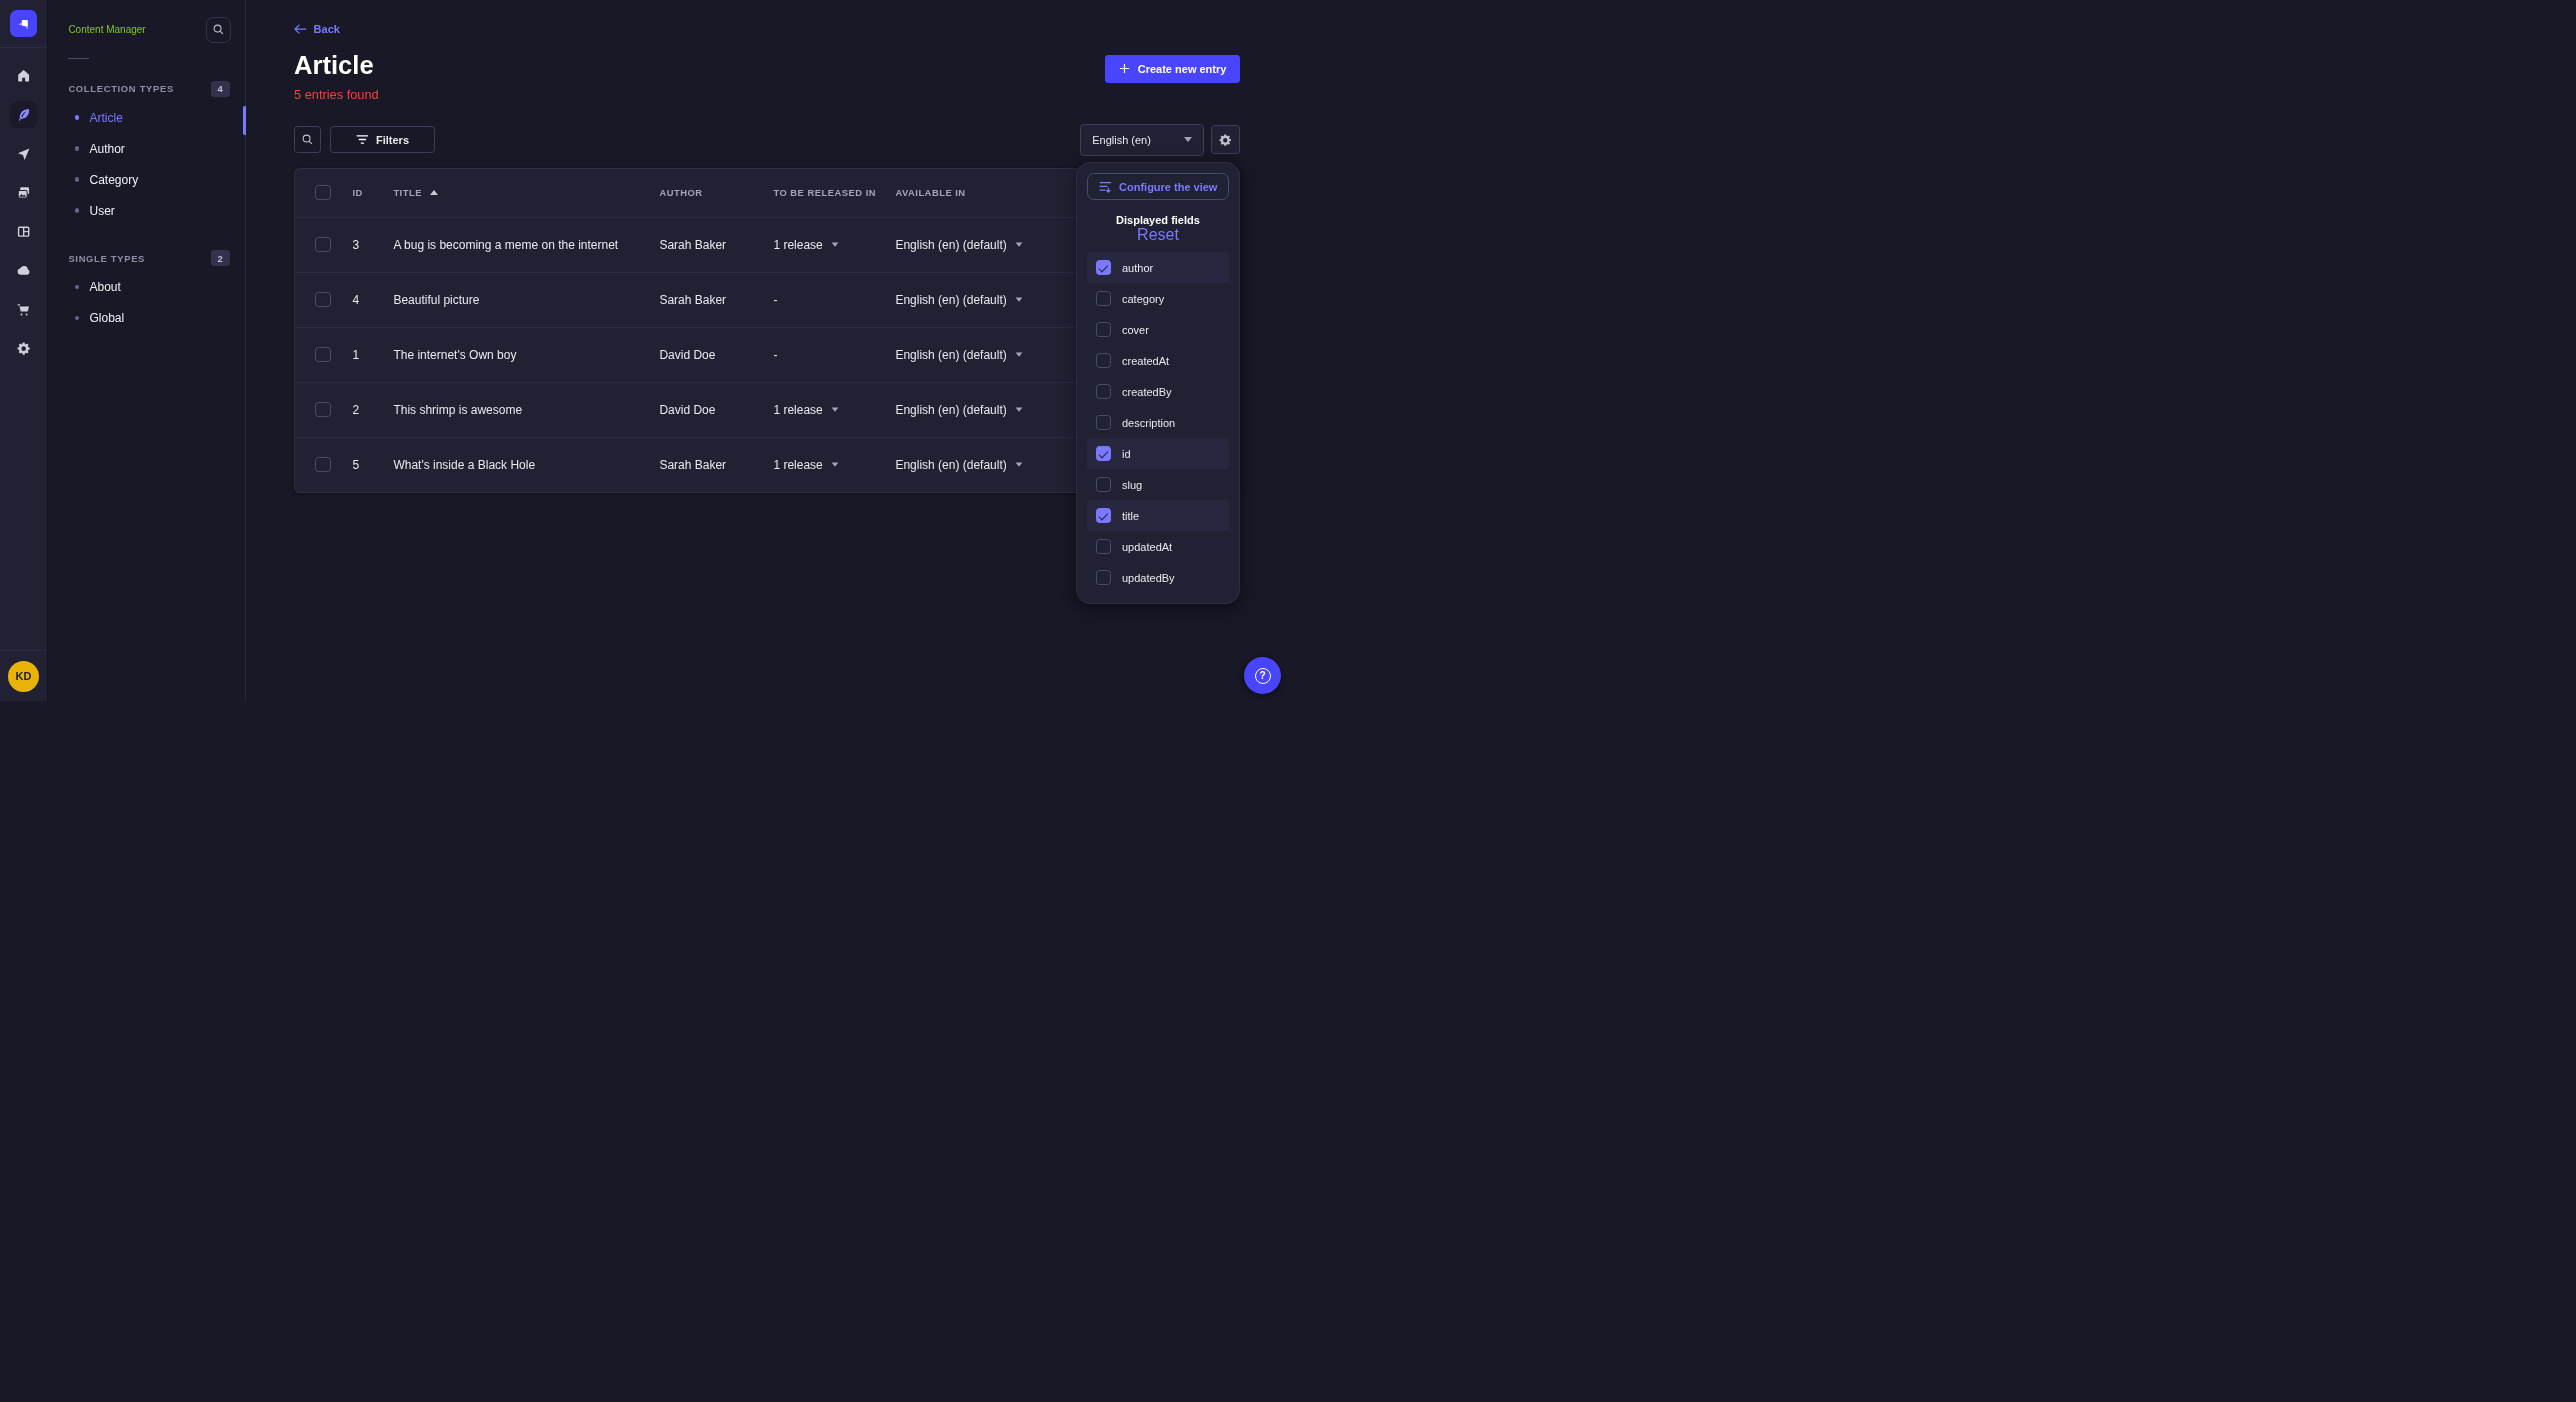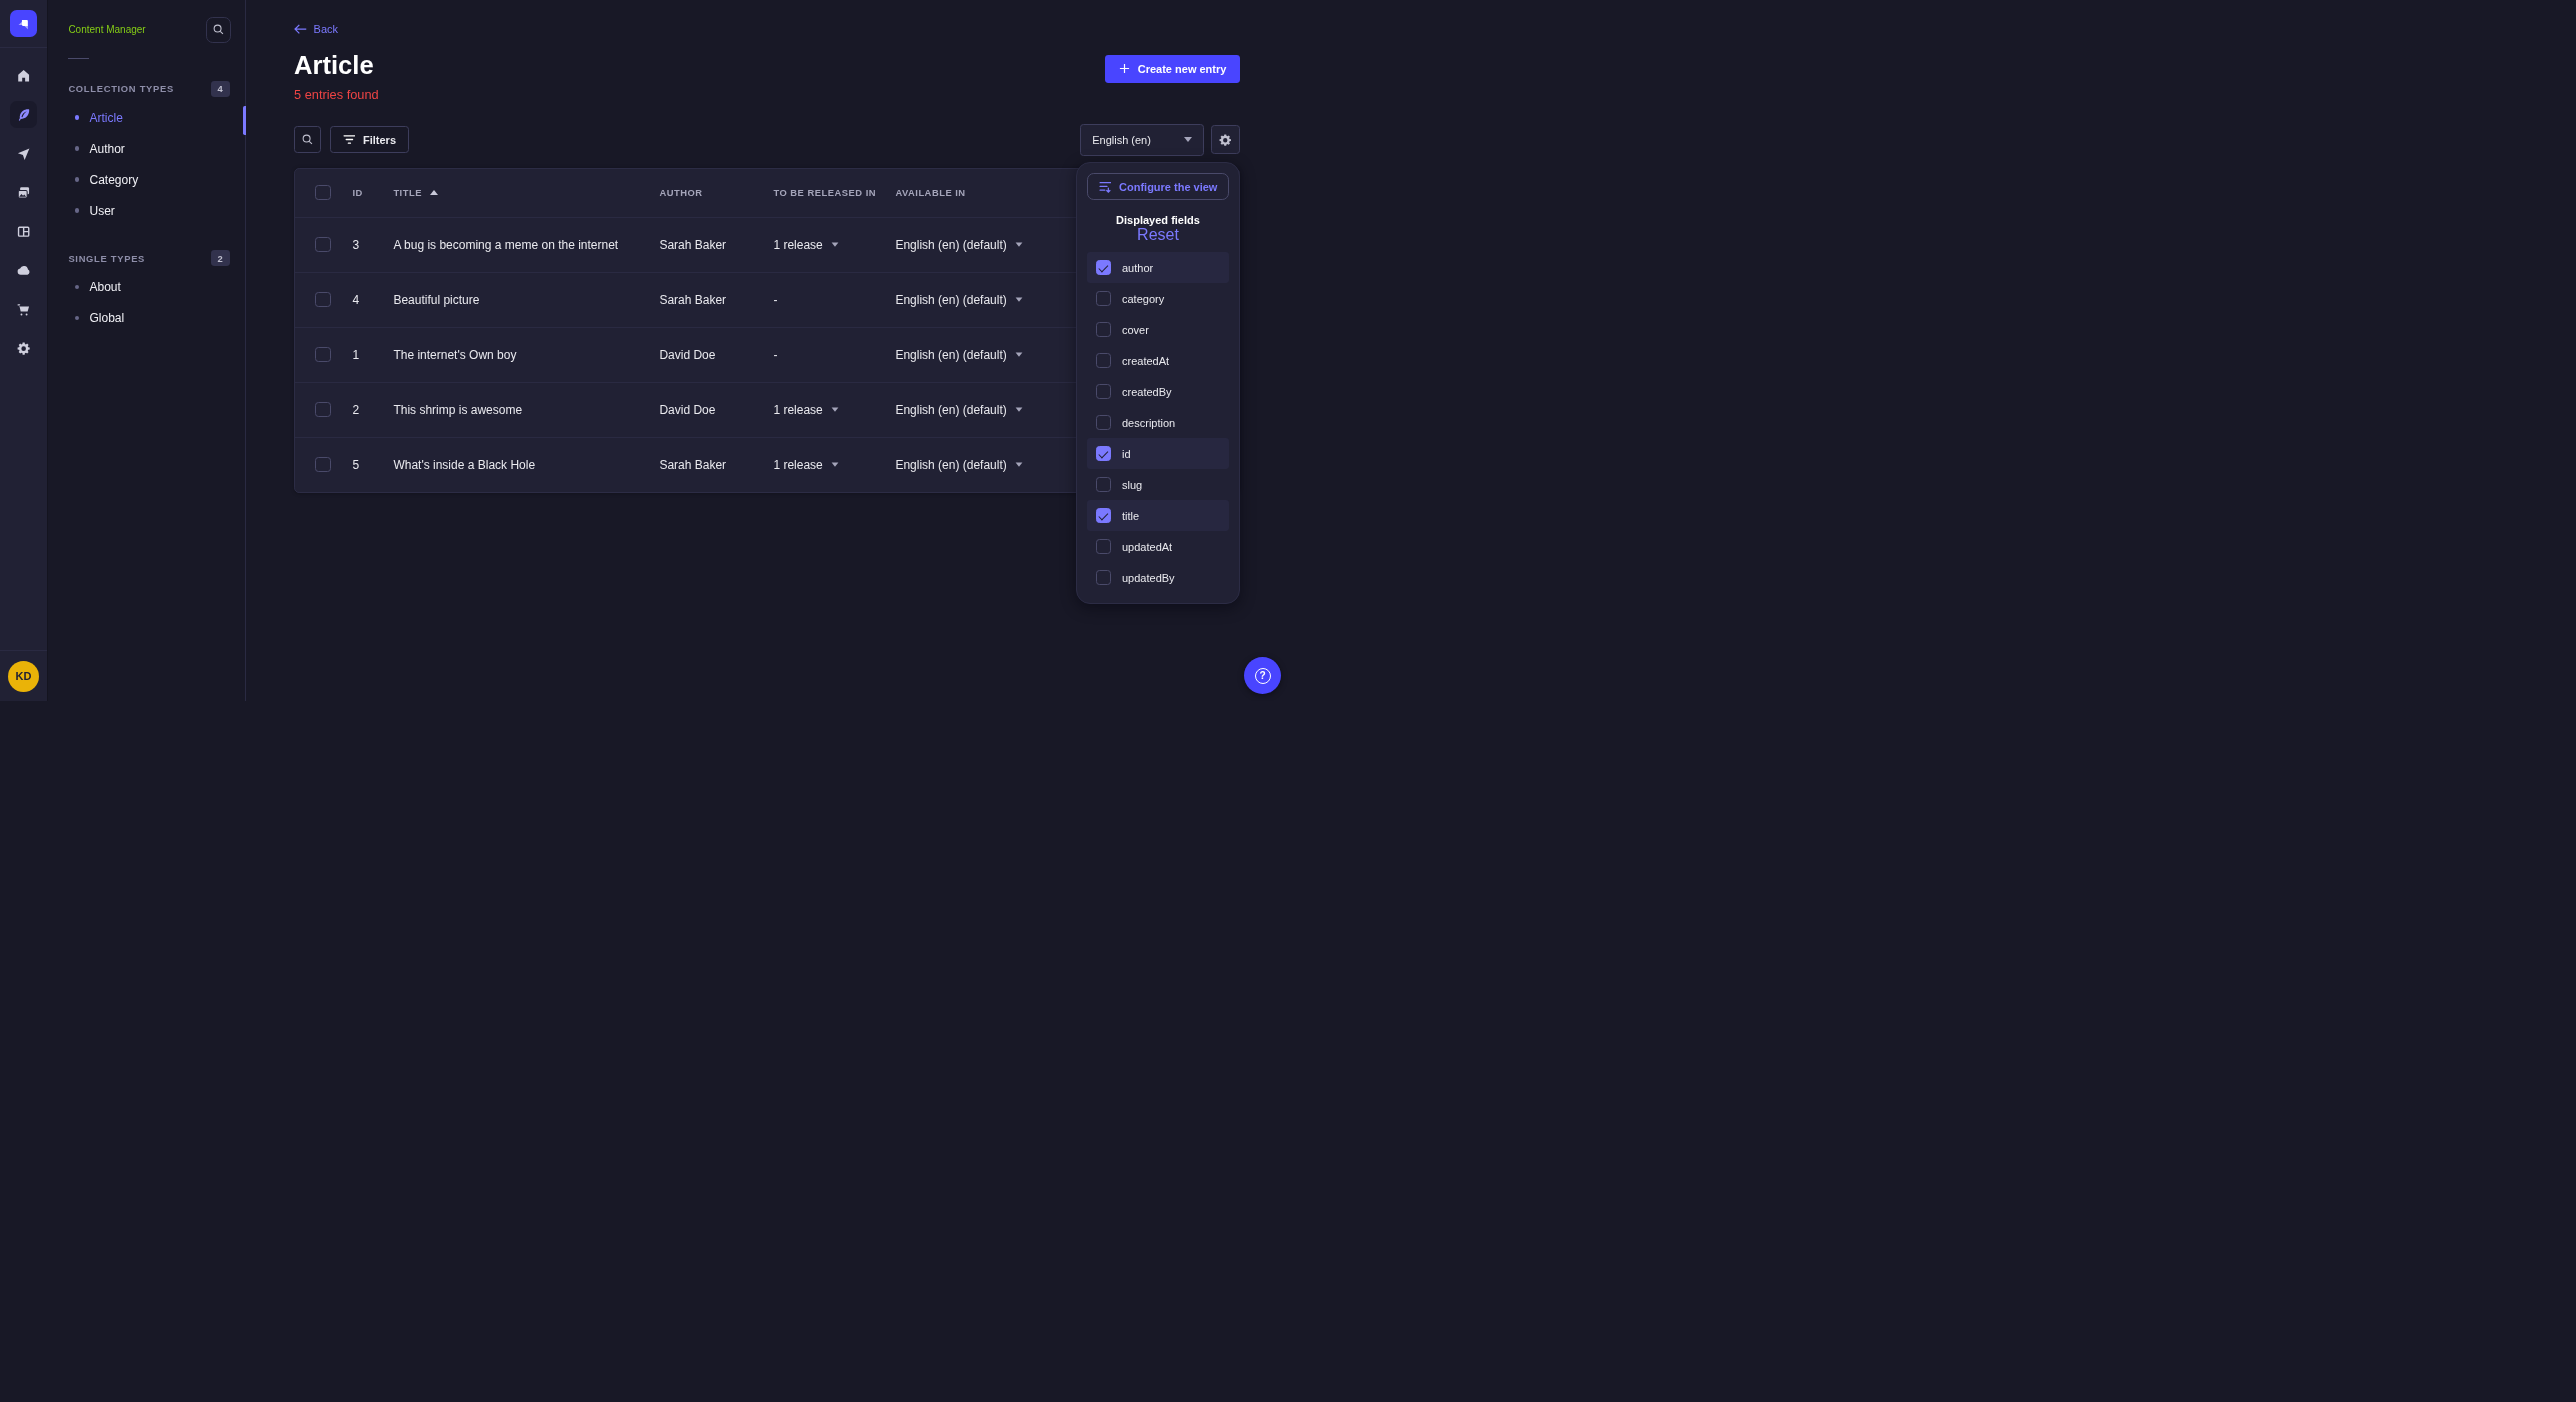--- a/index.html
+++ b/index.html
@@ -61,38 +61,38 @@
   .bullet { width:4.3px; height:4.3px; border-radius:50%; background:#666687; flex:0 0 4.3px; }
   .subnav-item.active { color:#7b79ff; font-weight:500; }
   .subnav-item.active .bullet { background:#7b79ff; }
   .active-edge {
     position:absolute; right:-0.9px; top:106px; width:3.4px; height:29px;
     background:#7b79ff; border-radius:1.7px 0 0 1.7px;
   }
 
   
   .content { flex:1; position:relative; padding:22px 48px 0 48px; }
-  .back-link { display:inline-flex; align-items:center; gap:6.8px; color:#7b79ff; font-size:11px; font-weight:400; text-decoration:none; cursor:pointer; }
+  .back-link { display:inline-flex; align-items:center; gap:6.8px; color:#7b79ff; font-size:11px; font-weight:700; text-decoration:none; cursor:pointer; }
   .page-head { display:flex; justify-content:space-between; align-items:flex-start; margin-top:13.6px; }
   .page-title { font-size:25.6px; font-weight:bold; color:#fff; line-height:1.15; }
   .page-subtitle { font-size:12.8px; color:#ef4444; margin-top:6.8px; }
   .btn-primary {
     display:inline-flex; align-items:center; gap:7.7px; background:#4945ff; color:#fff;
     border:none; border-radius:3.4px; height:28px; padding:0 13.6px; font-size:11px; font-weight:600;
     cursor:pointer; margin-top:4.3px;
   }
   .toolbar { display:flex; justify-content:space-between; align-items:center; margin-top:22px; }
   .toolbar-left { display:flex; align-items:center; gap:8.5px; }
   .toolbar-right { display:flex; align-items:center; gap:6.8px; }
   .tool-btn {
     height:27px; border-radius:3.4px; border:0.9px solid #3d3d5c; background:transparent; color:#eaeaef;
     display:inline-flex; align-items:center; justify-content:center; cursor:pointer; font-size:11px; font-weight:600;
   }
   .tool-btn.square { width:27px; }
-  .tool-btn.filters { padding:0 12px; gap:7.7px; }
+  .tool-btn.filters { padding:0 25px; gap:7.7px; }
   .locale-select {
     height:32px; min-width:124px; background:#212134; border:0.9px solid #3d3d5c; border-radius:3.4px;
     color:#eaeaef; font-size:11px; display:inline-flex; align-items:center; justify-content:space-between;
     padding:0 11px; gap:12px; cursor:pointer;
   }
   .gear-btn {
     width:29px; height:29px; background:#212134; border:0.9px solid #3d3d5c; border-radius:3.4px;
     color:#c0c0cf; display:inline-flex; align-items:center; justify-content:center; cursor:pointer;
   }
   .caret-down { width:0; height:0; border-left:4.3px solid transparent; border-right:4.3px solid transparent; border-top:5.1px solid #a5a5ba; display:inline-block; }

